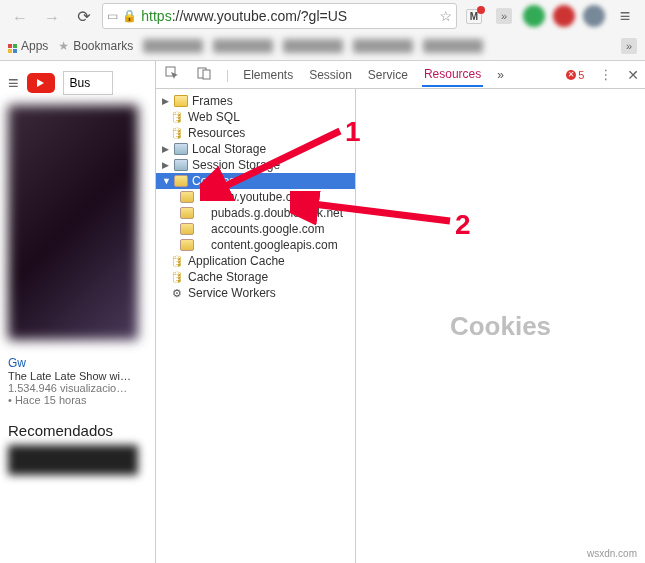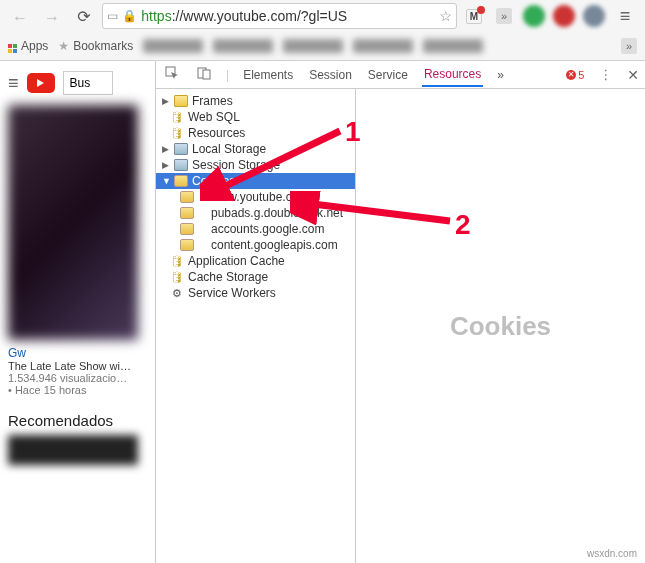--- a/index.html
+++ b/index.html
@@ -32,21 +32,21 @@
 
   
   .yt-page { width:155px; background:#fff; padding:10px 8px 0 8px; overflow:hidden; }
   .yt-header { display:flex; align-items:center; gap:8px; margin-bottom:10px; }
   .burger { color:#666; font-size:18px; }
   .yt-logo { display:flex; align-items:center; gap:1px; }
   .yt-play { width:28px; height:20px; background:#e62117; border-radius:5px; display:flex; align-items:center; justify-content:center; }
   .yt-tri { width:0; height:0; border-left:7px solid #fff; border-top:4px solid transparent; border-bottom:4px solid transparent; }
   .yt-search { border:1px solid #ccc; height:24px; padding:0 6px; font-size:12px; width:50px; }
   .thumb { width:130px; height:235px; background: linear-gradient(135deg,#3a2a3a,#1a0a1a,#4a3a5a); filter:blur(6px); border-radius:2px; margin-top:6px; }
-  .vid-title { color:#1a5fb4; font-size:12px; margin-top:6px; }
+  .vid-title { color:#1a5fb4; font-size:12px; margin-top:16px; }
   .vid-sub { color:#333; font-size:11px; }
   .vid-meta { color:#777; font-size:11px; }
   .section-h { font-size:15px; color:#222; margin-top:16px; }
   .thumb2 { width:130px; height:30px; background:#222; filter:blur(4px); margin-top:6px; }
 
   
   .devtools { flex:1; border-left:1px solid #ccc; background:#fff; display:flex; flex-direction:column; position:relative; }
   .dt-tabs { display:flex; align-items:center; height:28px; border-bottom:1px solid #ccc; padding:0 6px; gap:12px; font-size:12px; color:#555; }
   .dt-tabs .spacer { flex:1; }
   .dt-tab { padding:4px 2px; cursor:default; }

